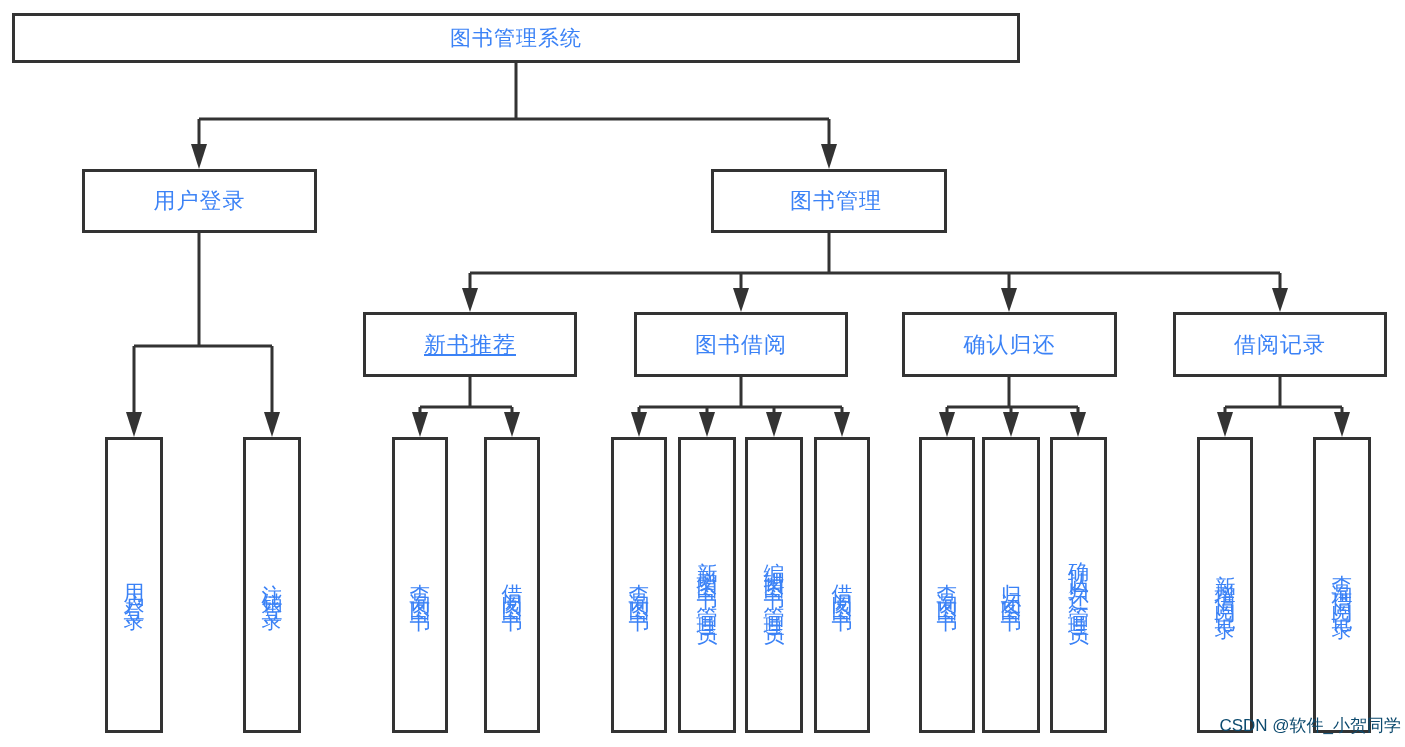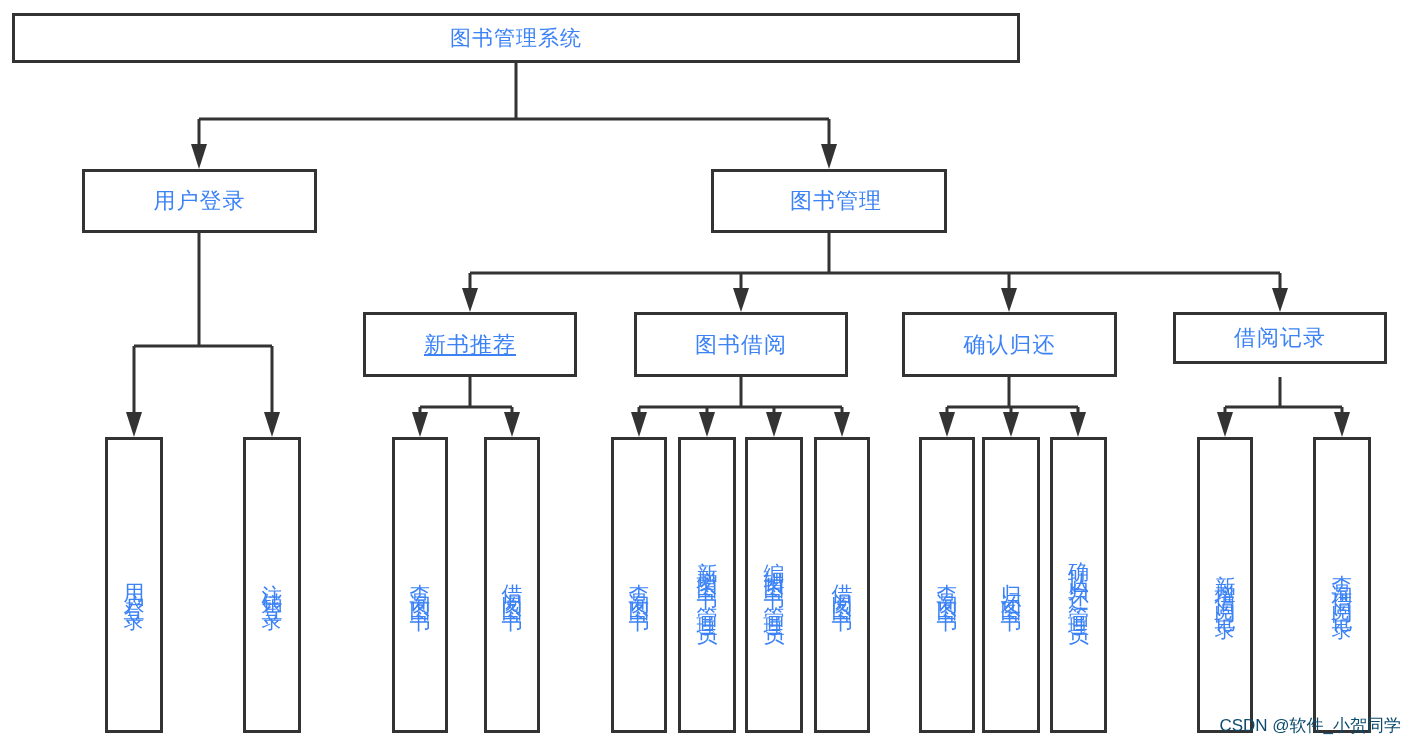--- a/index.html
+++ b/index.html
@@ -135,21 +135,21 @@
 
   <div class="box" style="left:363px; top:312px; width:214px; height:65px;text-decoration:underline;">
     <span class="lbl">新书推荐</span>
   </div>
   <div class="box" style="left:634px; top:312px; width:214px; height:65px;">
     <span class="lbl">图书借阅</span>
   </div>
   <div class="box" style="left:902px; top:312px; width:215px; height:65px;">
     <span class="lbl">确认归还</span>
   </div>
-  <div class="box" style="left:1173px; top:312px; width:214px; height:52px;">
+  <div class="box" style="left:1173px; top:312px; width:214px; height:65px;">
     <span class="lbl">借阅记录</span>
   </div>
 
   <div class="box leaf" style="left:105px; top:437px; width:58px; height:296px;">
     <span class="lbl">用户登录</span>
   </div>
   <div class="box leaf" style="left:243px; top:437px; width:58px; height:296px;">
     <span class="lbl">注销登录</span>
   </div>
 

